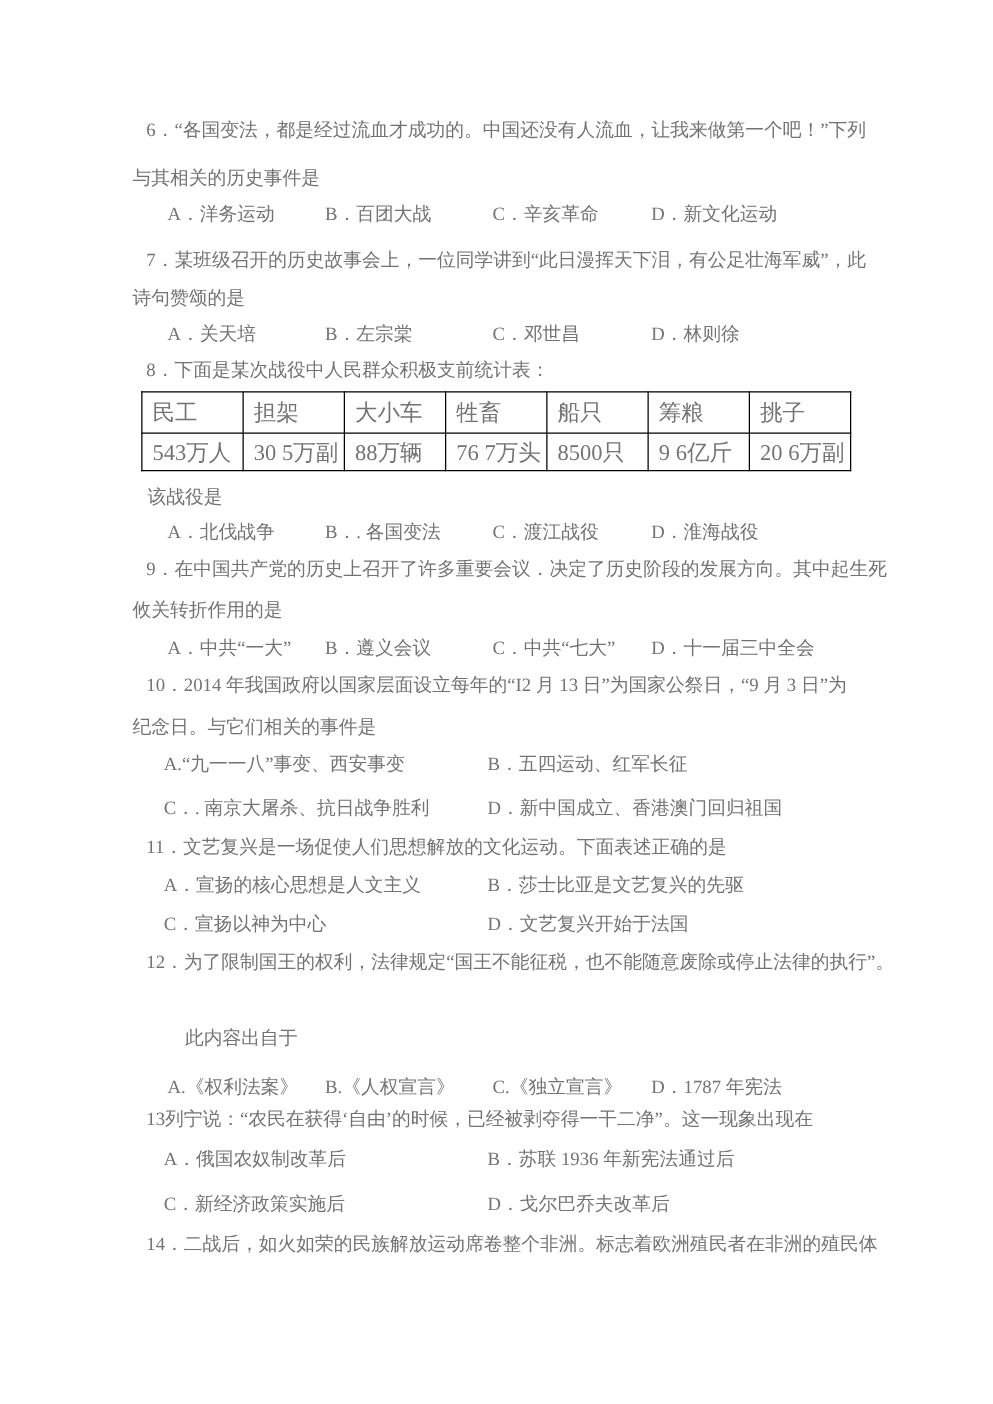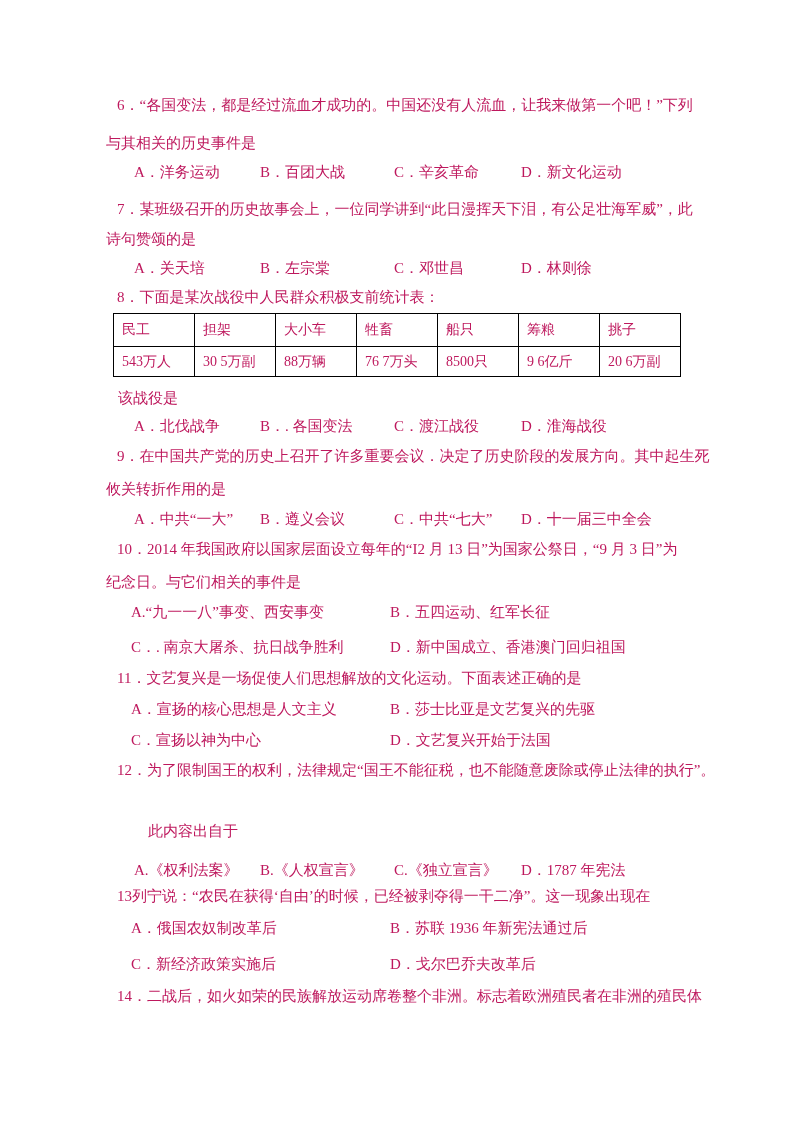--- a/index.html
+++ b/index.html
@@ -5,21 +5,21 @@
   html, body {
     margin: 0;
     padding: 0;
     background: #ffffff;
   }
   .page {
     position: relative;
     width: 794px;
     height: 1123px;
     background: #ffffff;
-    color: #be185d;
+    color: #737373;
     font-family: "Liberation Serif", "DejaVu Serif", serif;
     font-size: 15px;
     overflow: hidden;
   }
   .line {
     position: absolute;
     white-space: nowrap;
     line-height: 18px;
   }
   
@@ -43,21 +43,21 @@
   .stats {
     position: absolute;
     top: 313px;
     left: 113px;
     border-collapse: collapse;
     table-layout: fixed;
   }
   .stats th, .stats td {
     border: 1px solid #000000;
     font-weight: normal;
-    font-size: 14px;
+    font-size: 18px;
     text-align: left;
     padding: 0 2px 0 8px;
     white-space: nowrap;
     vertical-align: middle;
   }
   .stats th { height: 32px; width: 70px; }
   .stats td { height: 29px; }
 </style>
 </head>
 <body>

